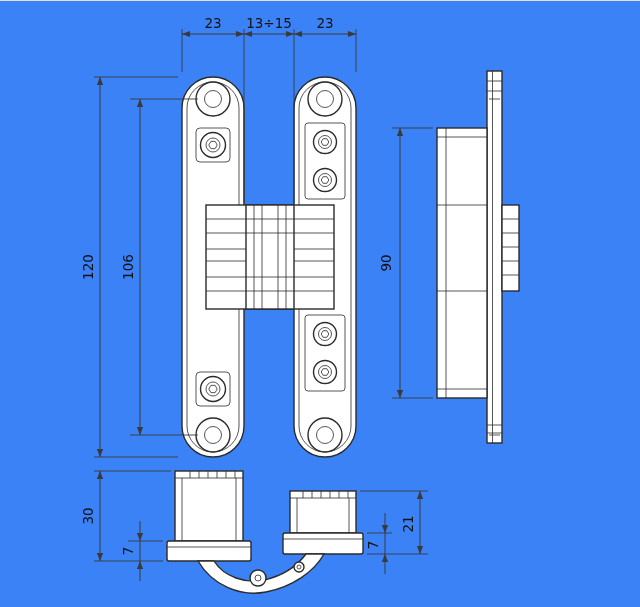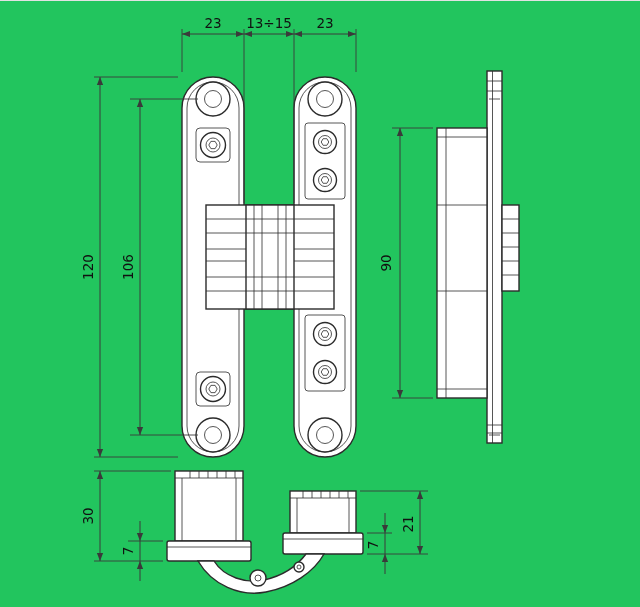--- a/index.html
+++ b/index.html
@@ -1,16 +1,16 @@
 <!DOCTYPE html>
 <html><head>
 <meta charset="utf-8">
 <style>
   html,body{margin:0;padding:0;background:#ffffff;}
-  .page{width:640px;height:607px;position:relative;background:#22c55e;border-top:1px solid #e2e2e2;overflow:hidden;}
+  .page{width:640px;height:607px;position:relative;background:#3b82f6;border-top:1px solid #e2e2e2;overflow:hidden;}
   svg{display:block;}
   .part{stroke:#2b2b2b;stroke-width:1.4;fill:#ffffff;}
   .det{stroke:#2b2b2b;stroke-width:0.8;fill:none;}
   .detf{stroke:#2b2b2b;stroke-width:0.8;fill:#ffffff;}
   .dim{stroke:#3a3a3a;stroke-width:1;fill:none;}
   .ext{stroke:#3a3a3a;stroke-width:0.9;fill:none;}
   text.dimlabel{font:13.5px "DejaVu Sans", sans-serif;fill:#111111;}
 </style>
 </head>
 <body>

